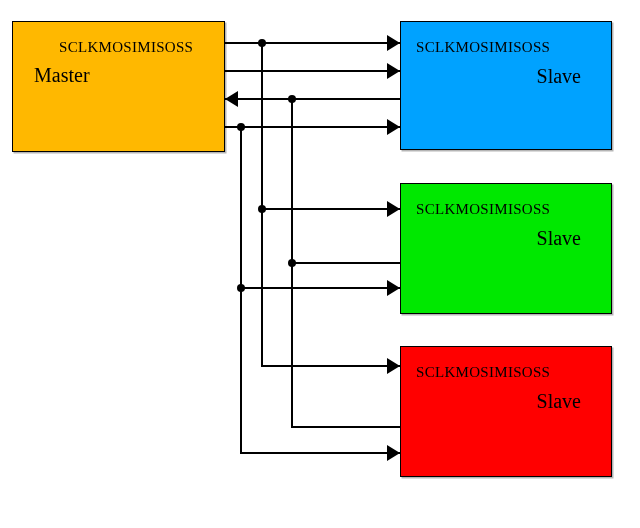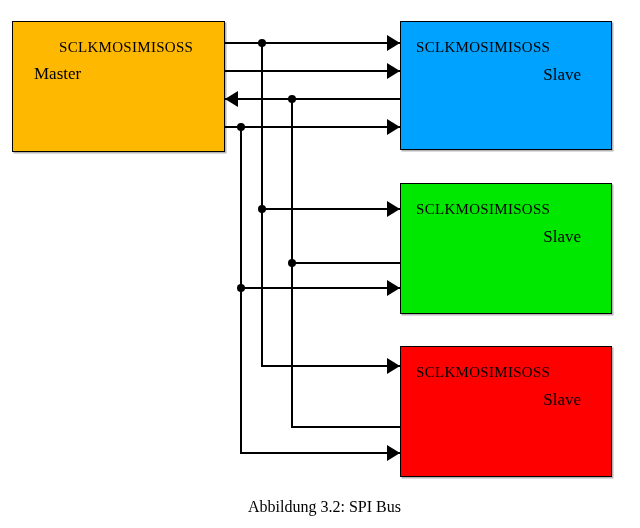--- a/index.html
+++ b/index.html
@@ -7,21 +7,21 @@
     position:relative;width:640px;height:528px;background:#fff;
     font-family:"Liberation Serif","DejaVu Serif",serif;color:#000;overflow:hidden;
   }
   .box{
     position:absolute;box-sizing:border-box;border:1.5px solid #000;
     box-shadow:1.5px 1.5px 0 rgba(90,90,90,.45);
     text-decoration:underline;
   }
   .ports{position:absolute;left:15px;top:17px;font-size:15px;letter-spacing:.3px;white-space:nowrap}
   .master .ports{left:46px}
-  .name{position:absolute;font-size:17px;white-space:nowrap}
+  .name{position:absolute;font-size:20px;white-space:nowrap}
   .master .name{left:21px;top:42px}
   .slave .name{right:30px;top:43px}
   .hline{position:absolute;height:2px;background:#000}
   .vline{position:absolute;width:2px;background:#000}
   .dot{position:absolute;width:8px;height:8px;border-radius:50%;background:#000}
   .arr-r{position:absolute;width:0;height:0;border:8px solid transparent;border-left:13px solid #000;border-right:none}
   .arr-l{position:absolute;width:0;height:0;border:8px solid transparent;border-right:13px solid #000;border-left:none}
   .caption{position:absolute;left:248px;top:498px;font-size:16px;white-space:nowrap}
 </style>
 </head>
@@ -78,15 +78,14 @@
   <div class="arr-r" style="left:387px;top:358px"></div>
   <div class="arr-r" style="left:387px;top:445px"></div>
 
   <div class="dot" style="left:258px;top:39px"></div>
   <div class="dot" style="left:288px;top:95px"></div>
   <div class="dot" style="left:237px;top:123px"></div>
   <div class="dot" style="left:258px;top:205px"></div>
   <div class="dot" style="left:288px;top:259px"></div>
   <div class="dot" style="left:237px;top:284px"></div>
 
-  <div class="caption">Abbildung 3.2: SPI Bus</div>
 
 </div>
 
 </body></html>

